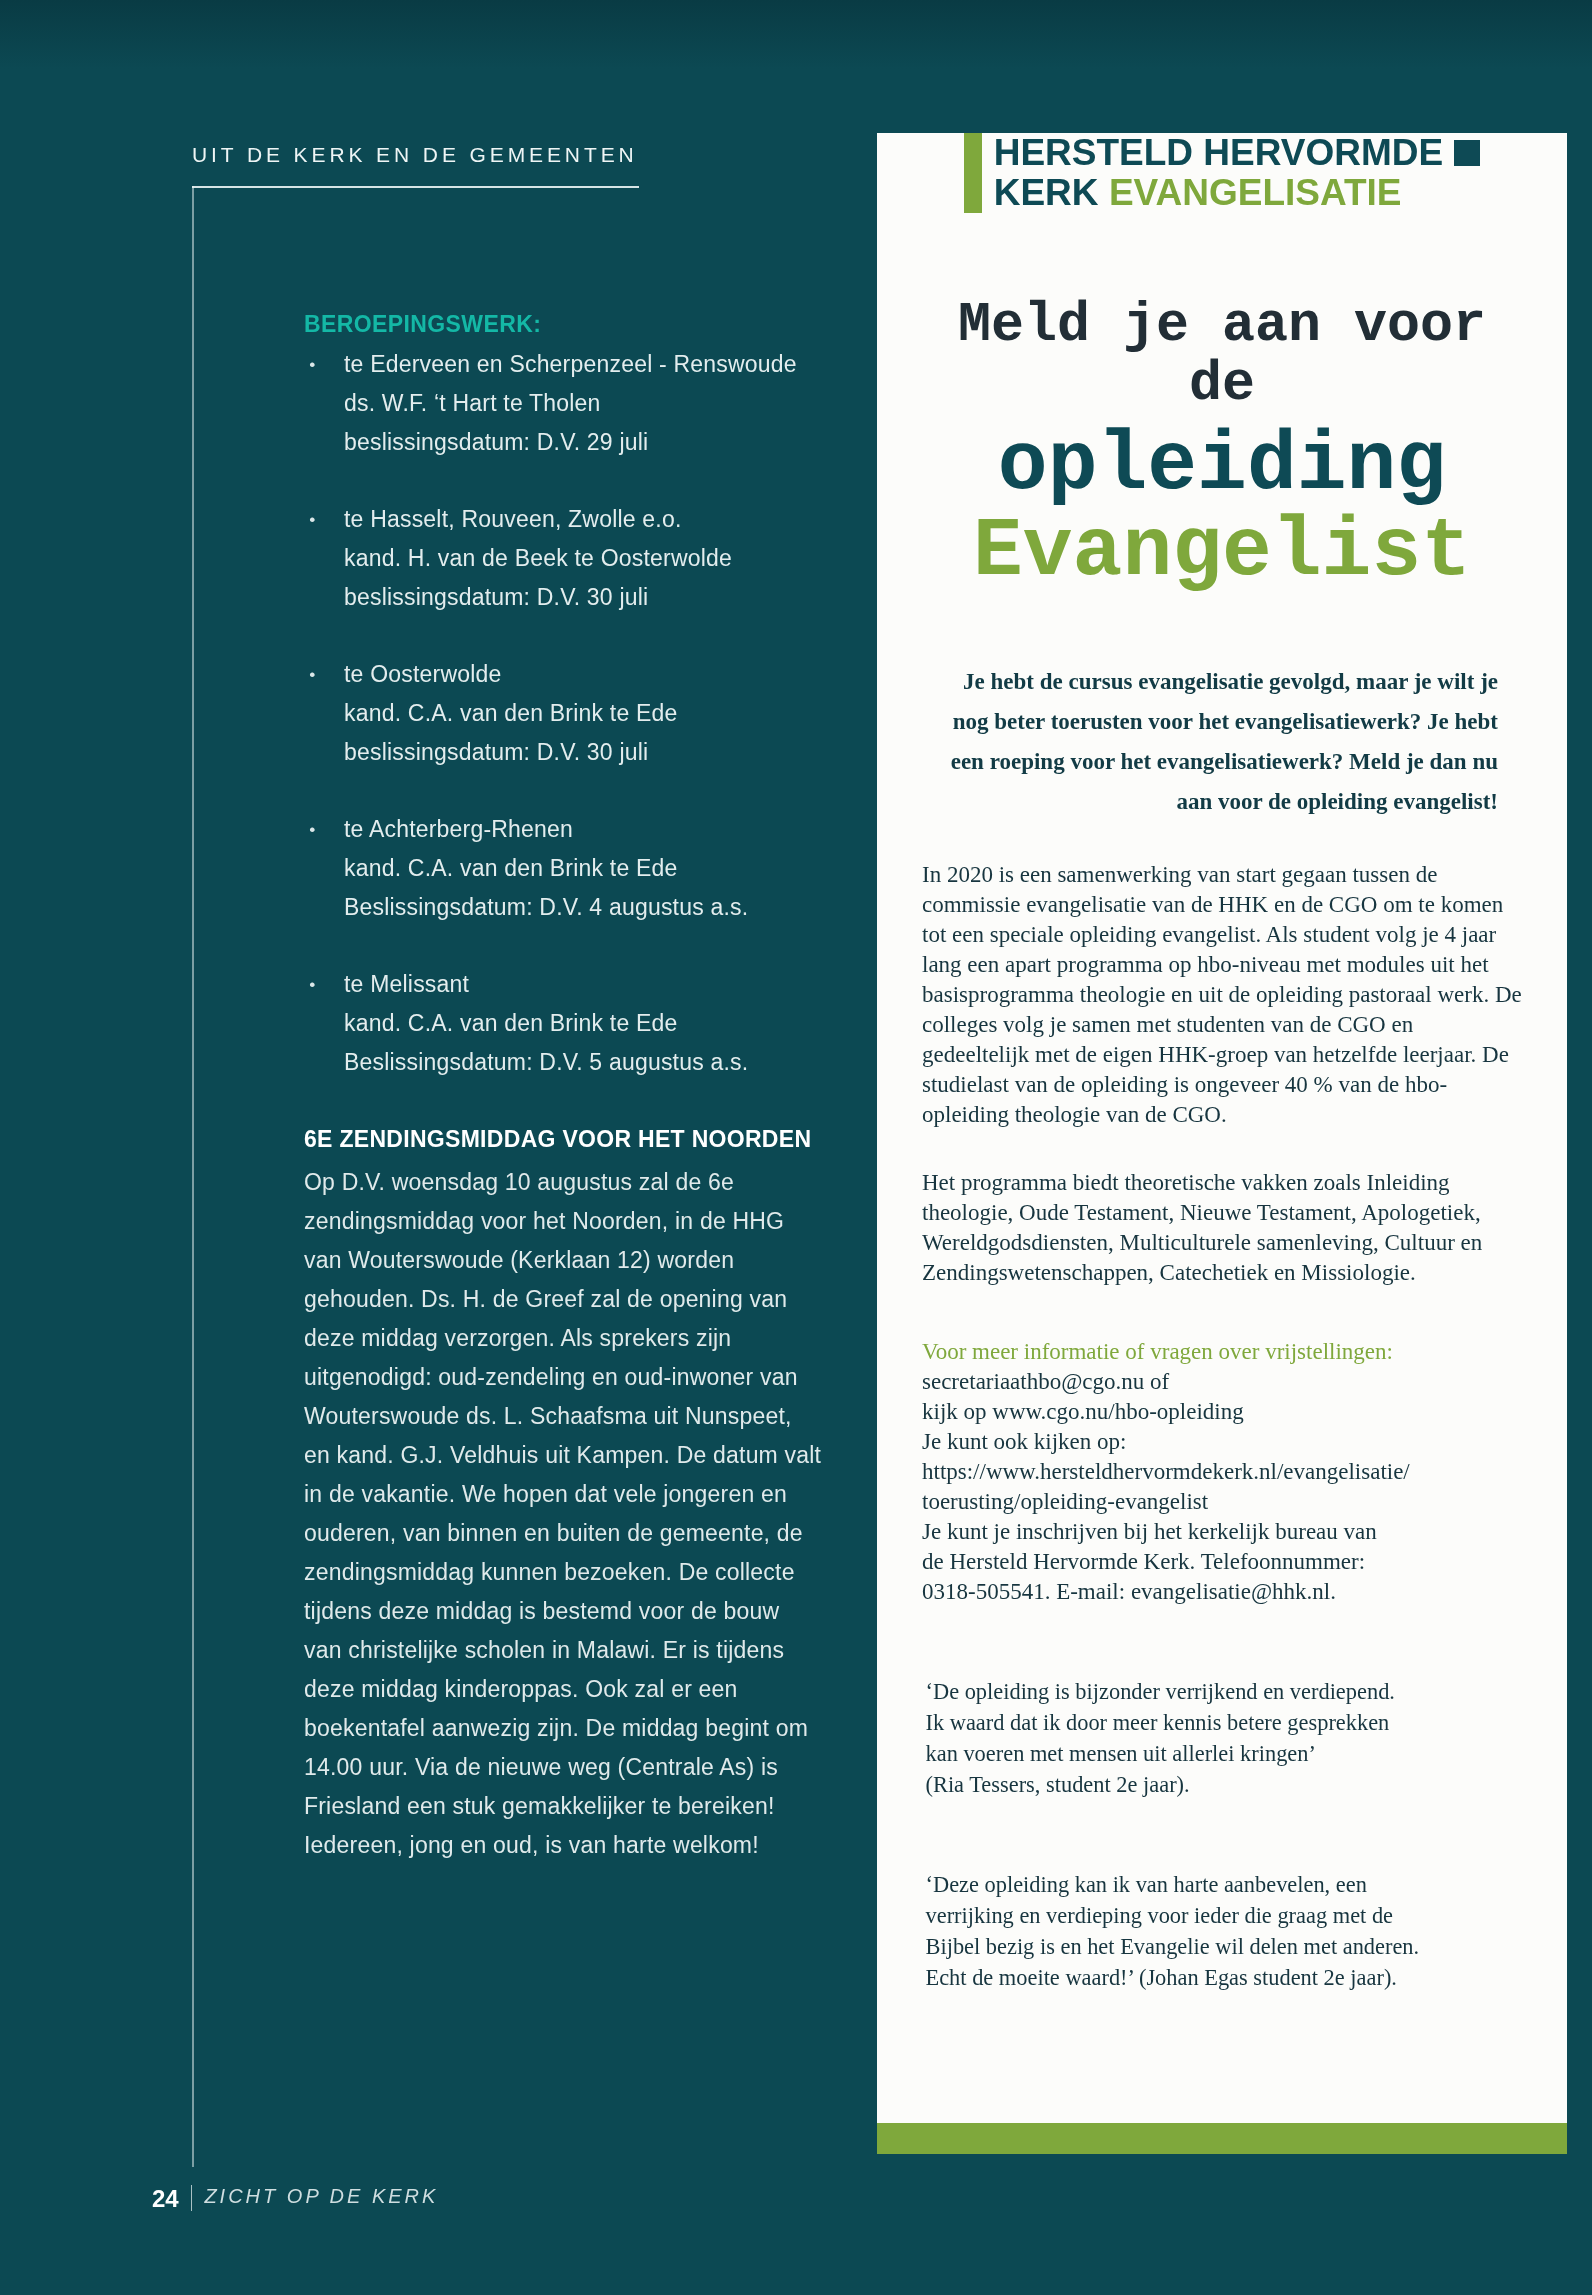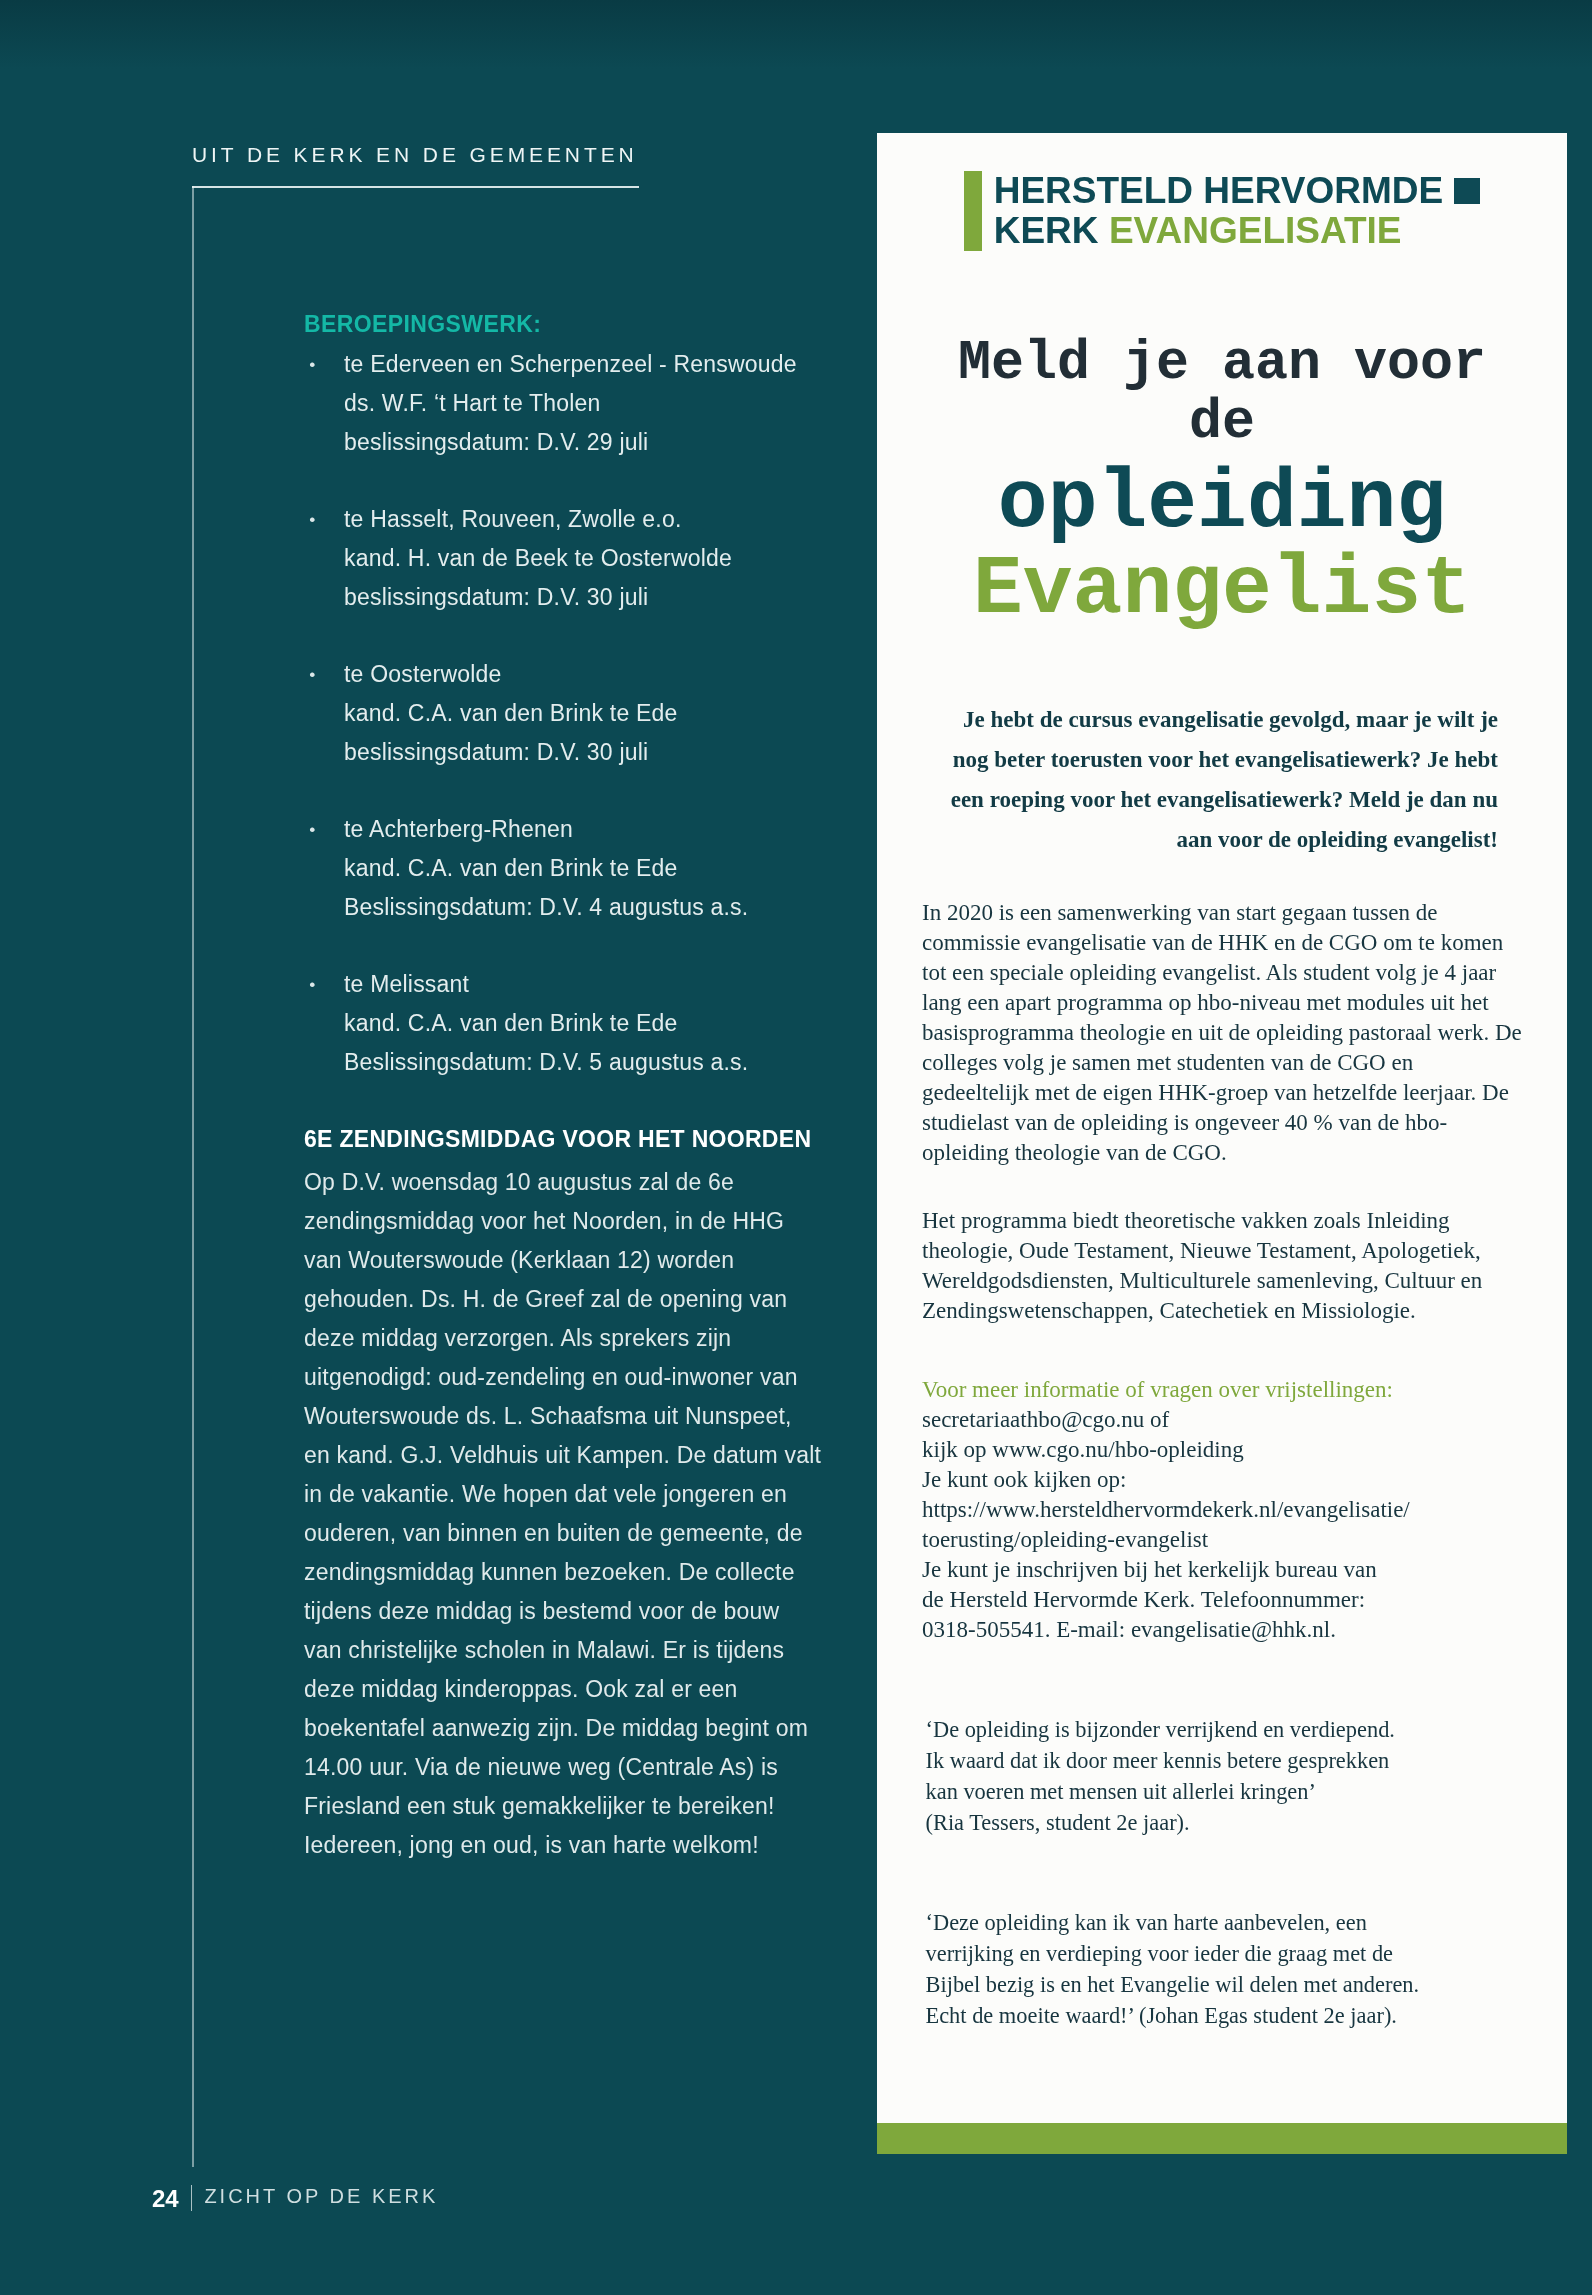--- a/index.html
+++ b/index.html
@@ -50,31 +50,31 @@
     letter-spacing:0.2px;
   }
 
   
   .footer {
     position:absolute; left:152px; top:2185px;
     display:flex; align-items:flex-start; gap:12px;
   }
   .page-num { font-weight:bold; font-size:24px; color:#ffffff; }
   .footer-divider { width:1.7px; height:26px; background:rgba(236,245,245,0.7); }
-  .footer-label { font-size:20px; letter-spacing:3px; color:#cfdee0; }
+  .footer-label { font-size:20px; letter-spacing:3px; color:#cfdee0;font-style:italic; }
 
   
   .card {
     position:absolute; left:877px; top:133px; width:690px; height:2021px;
     background:#fcfcfa; padding:0 45px; overflow:hidden;
     font-family:"Liberation Serif", serif; color:#17353f;
   }
   .logo {
     display:flex; justify-content:center; align-items:stretch;
-    margin-top:38px; gap:12px;
+    gap:12px;
     font-family:"Liberation Sans", sans-serif;
   }
   .logo-bar { width:17.3px; background:#7fa83c; }
   .logo-line1 {
     display:flex; align-items:center; gap:10.4px;
     font-weight:bold; font-size:37px; line-height:40px; color:#0e4a55;
   }
   .logo-square { width:26px; height:26px; background:#0e4a55; display:inline-block; }
   .logo-line2 { font-weight:bold; font-size:37px; line-height:40px; color:#0e4a55; }
   .logo-line2 .green { color:#7fa83c; margin-left:10.4px; }

